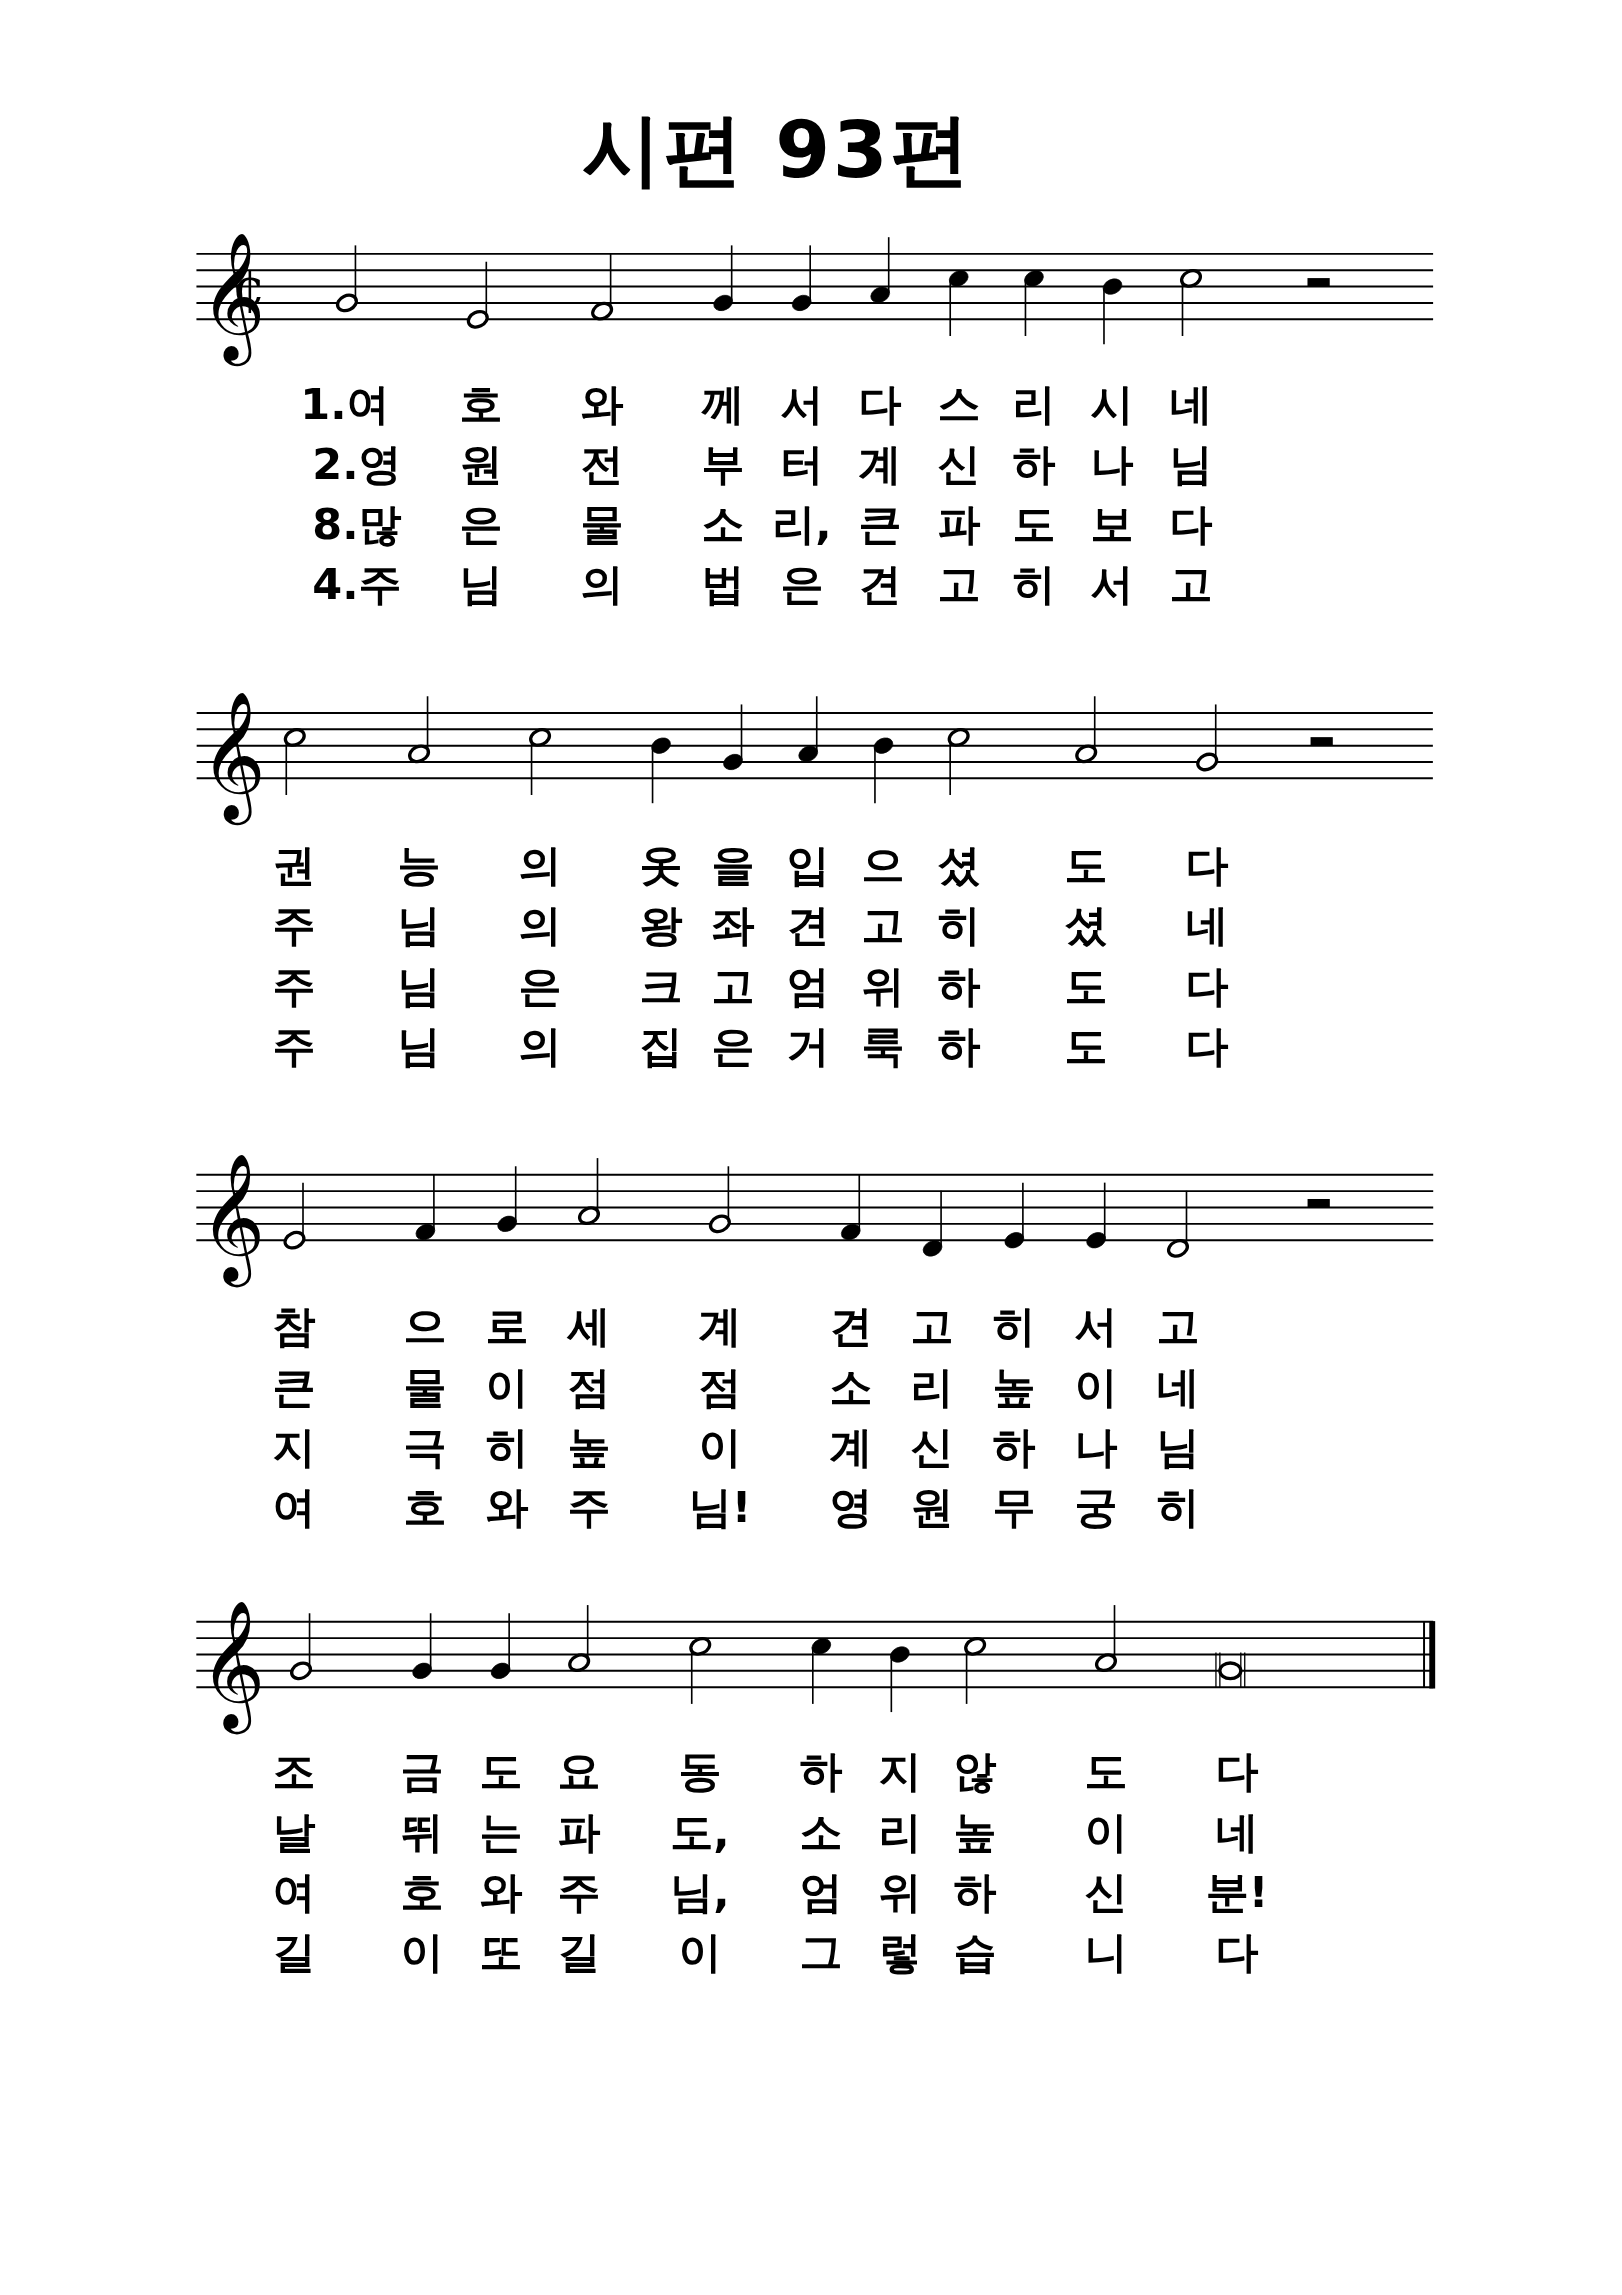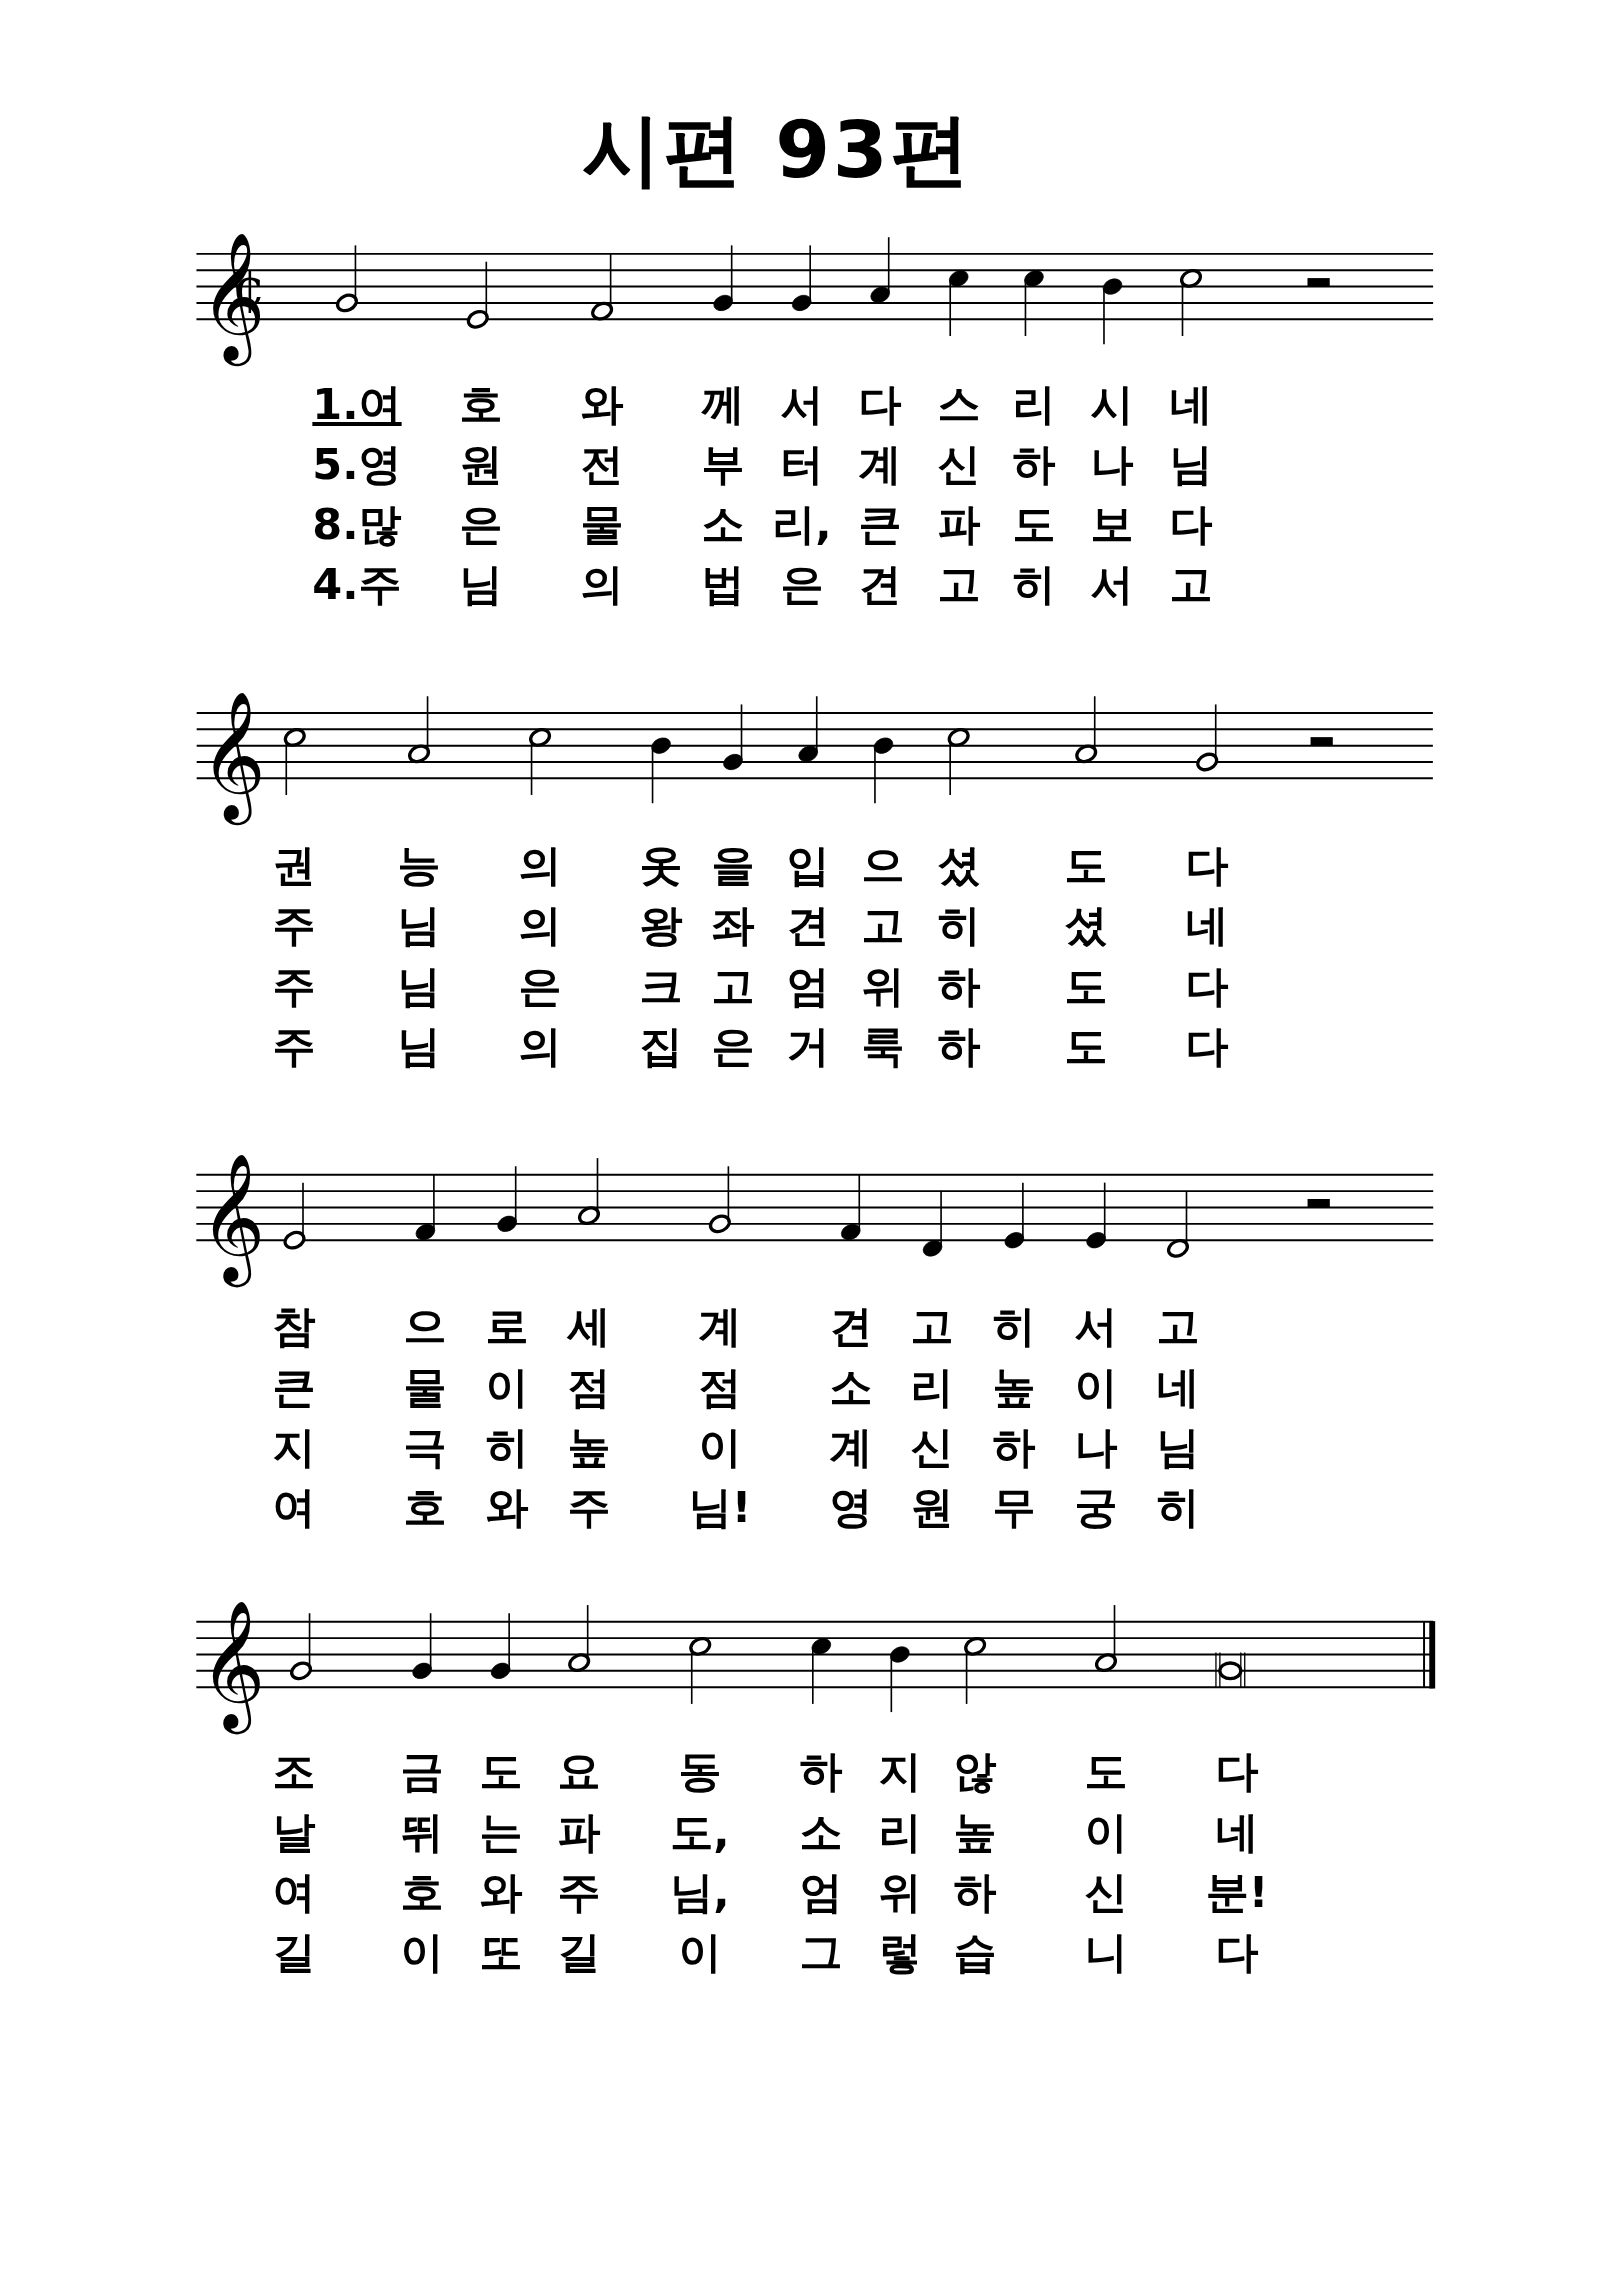--- a/index.html
+++ b/index.html
@@ -63,33 +63,33 @@
         </g>
         <g>
           <ellipse cx="1820" cy="425.5" rx="15" ry="11" transform="rotate(-25 1820 425.5)" fill="#fff" stroke="#000" stroke-width="5"></ellipse>
           <line x1="1807" x2="1807" y1="428.5" y2="513.5" stroke="#000" stroke-width="2.5"></line>
         </g>
         <g>
           <rect x="1998" y="425" width="34" height="13" fill="#000"></rect>
         </g>
       </svg>
       <div class="lyric-row" style="top: 383px;">
-        <span class="syl" style="left: 357px; text-decoration: underline;">1.여</span>
+        <span class="syl" style="left: 345px;">1.여</span>
         <span class="syl" style="left: 481px;">호</span>
         <span class="syl" style="left: 602px;">와</span>
         <span class="syl" style="left: 723px;">께</span>
         <span class="syl" style="left: 802px;">서</span>
         <span class="syl" style="left: 880px;">다</span>
         <span class="syl" style="left: 959px;">스</span>
         <span class="syl" style="left: 1034px;">리</span>
         <span class="syl" style="left: 1112px;">시</span>
         <span class="syl" style="left: 1191px;">네</span>
       </div>
       <div class="lyric-row" style="top: 443px;">
-        <span class="syl" style="left: 357px;">5.영</span>
+        <span class="syl" style="left: 357px;">2.영</span>
         <span class="syl" style="left: 481px;">원</span>
         <span class="syl" style="left: 602px;">전</span>
         <span class="syl" style="left: 723px;">부</span>
         <span class="syl" style="left: 802px;">터</span>
         <span class="syl" style="left: 880px;">계</span>
         <span class="syl" style="left: 959px;">신</span>
         <span class="syl" style="left: 1034px;">하</span>
         <span class="syl" style="left: 1112px;">나</span>
         <span class="syl" style="left: 1191px;">님</span>
       </div>

